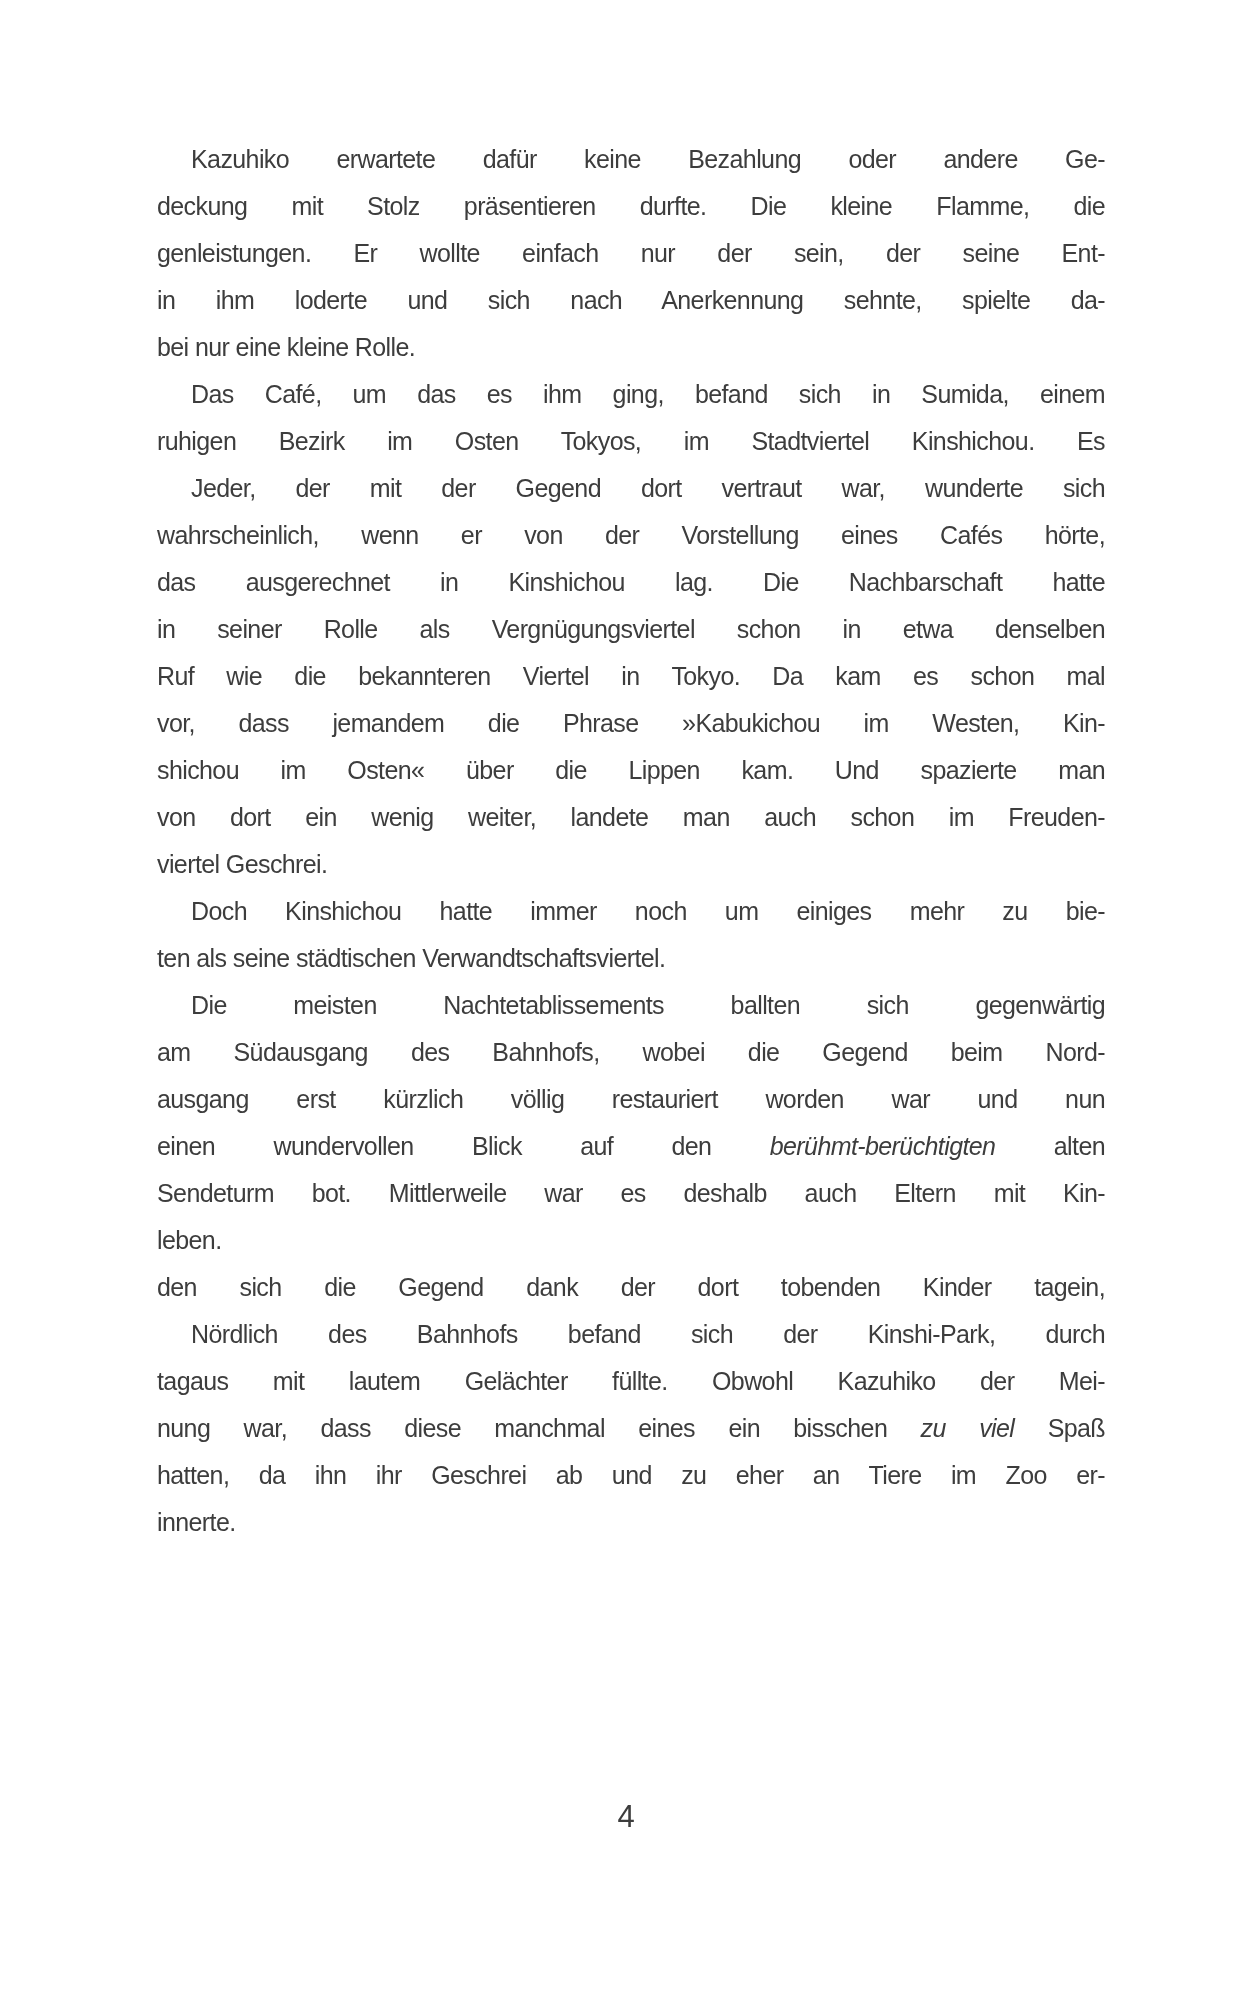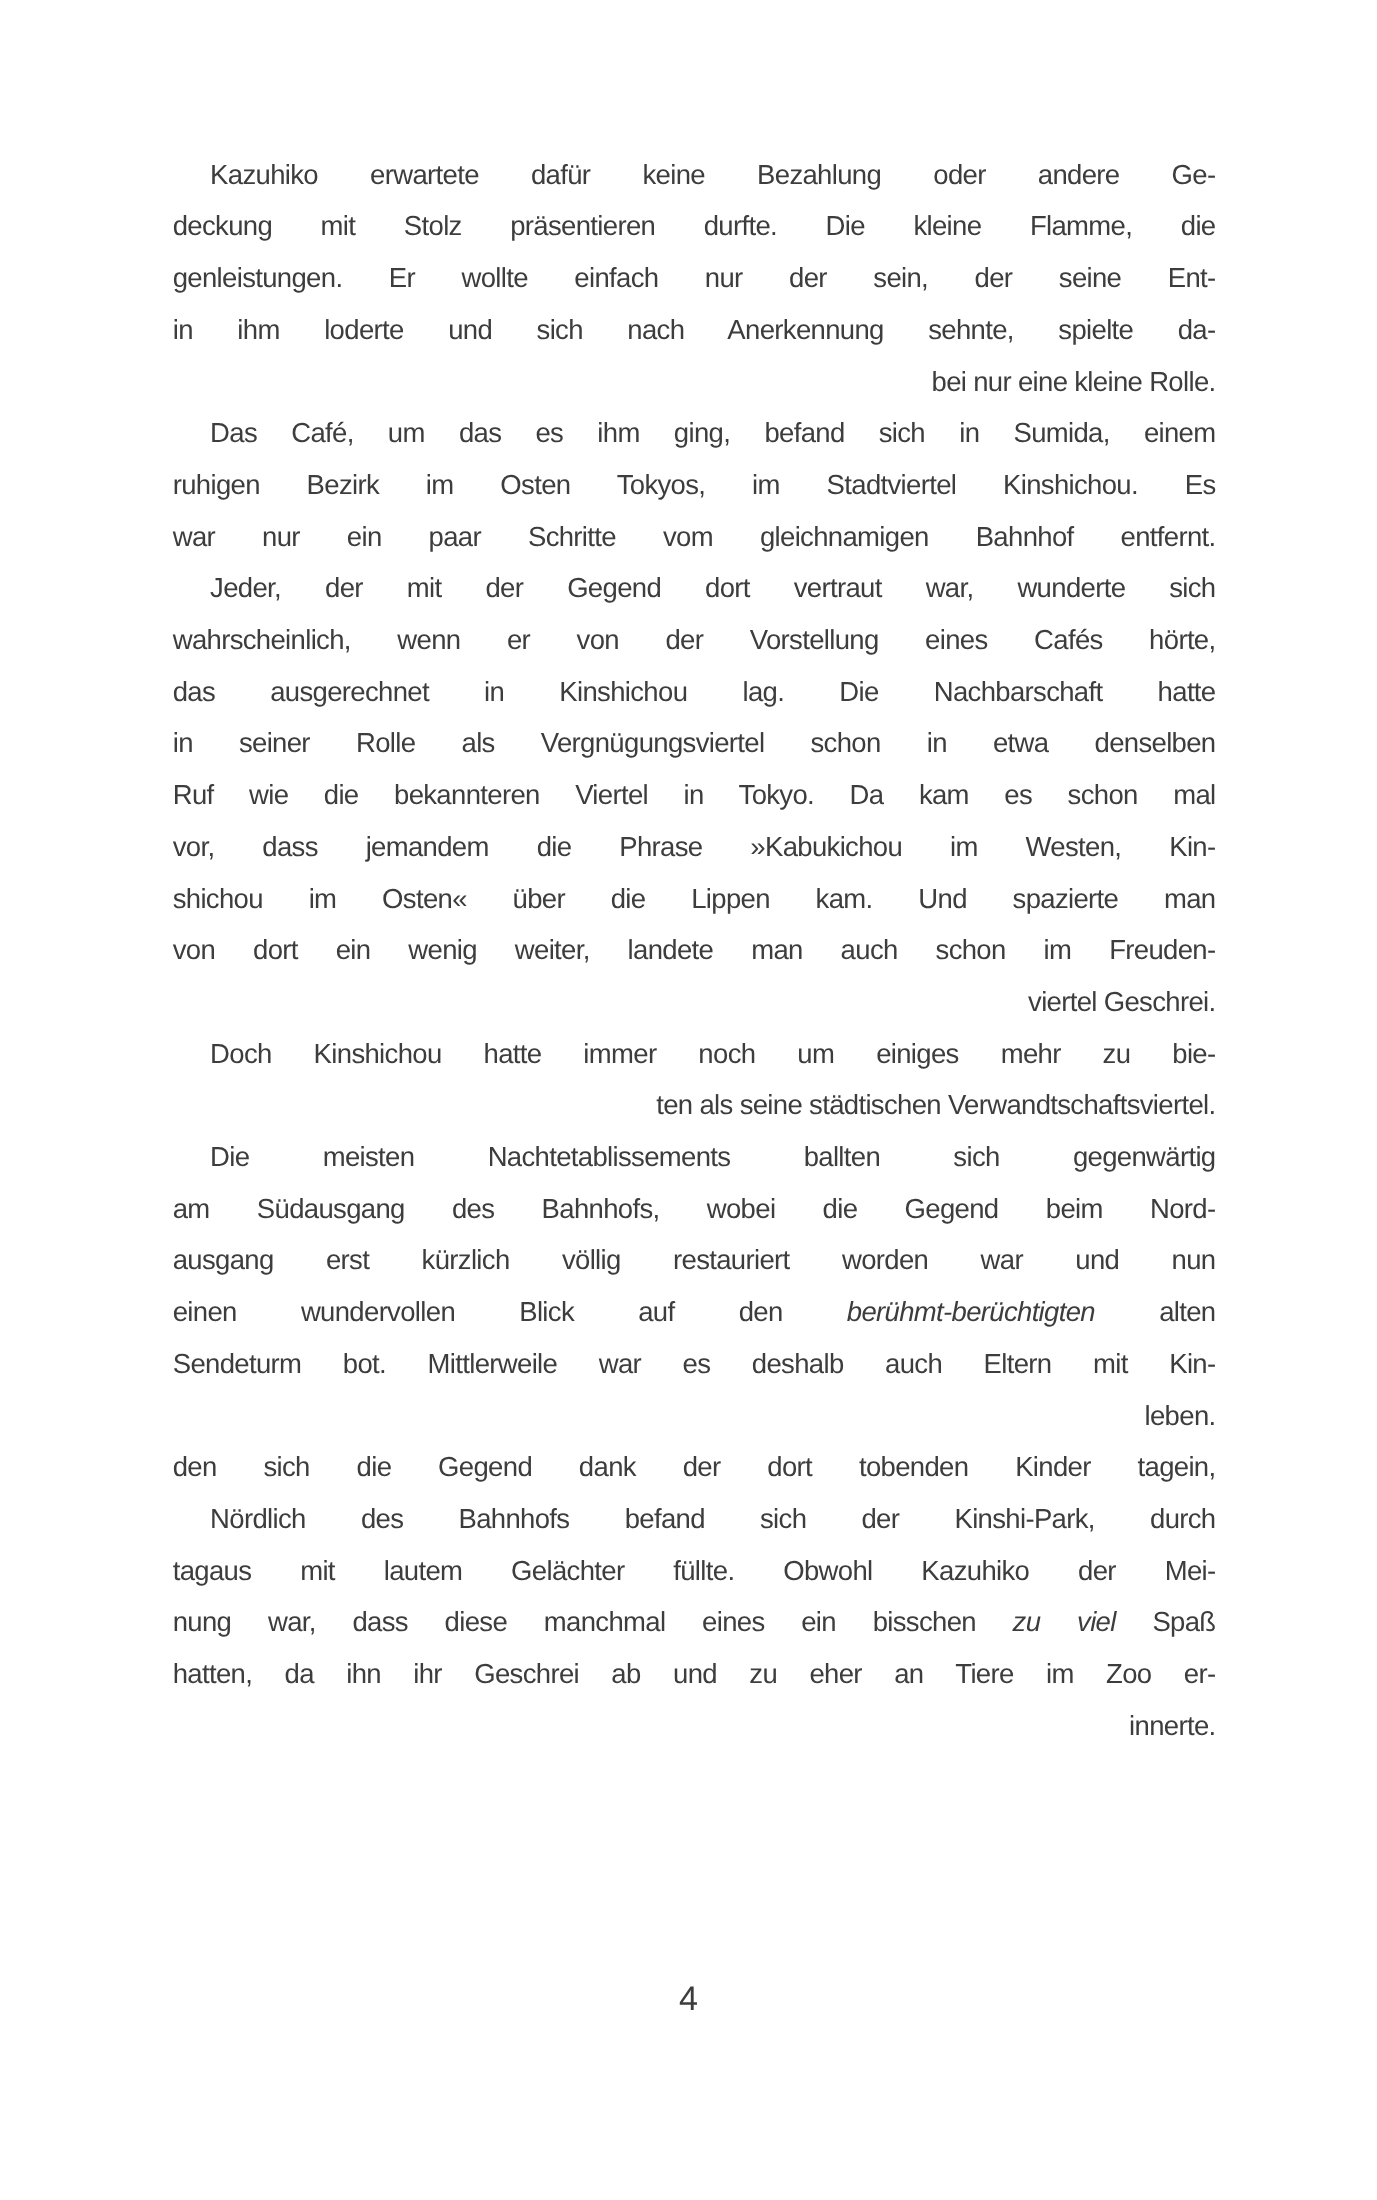--- a/index.html
+++ b/index.html
@@ -29,21 +29,21 @@
     letter-spacing: -0.6px;
     color: #3d3d3d;
     font-stretch: condensed;
   }
   .paragraph {
     margin: 0;
     padding: 0;
   }
   .line {
     white-space: normal;
-    text-align: right;
+    text-align: left;
   }
   .line.fill {
     text-align: justify;
     text-align-last: justify;
     text-justify: inter-word;
   }
   .line.indent {
     text-indent: 34px;
   }
   .italic {
@@ -68,21 +68,20 @@
       <div class="paragraph">
         <div class="line fill indent"><span>Kazuhiko erwartete dafür keine Bezahlung oder andere Ge-</span></div>
         <div class="line fill"><span>deckung mit Stolz präsentieren durfte. Die kleine Flamme, die</span></div>
         <div class="line fill"><span>genleistungen. Er wollte einfach nur der sein, der seine Ent-</span></div>
         <div class="line fill"><span>in ihm loderte und sich nach Anerkennung sehnte, spielte da-</span></div>
         <div class="line"><span>bei nur eine kleine Rolle.</span></div>
       </div>
       <div class="paragraph">
         <div class="line fill indent"><span>Das Café, um das es ihm ging, befand sich in Sumida, einem</span></div>
         <div class="line fill"><span>ruhigen Bezirk im Osten Tokyos, im Stadtviertel Kinshichou. Es</span></div>
-        <div class="line fill"><span>war nur ein paar Schritte vom gleichnamigen Bahnhof entfernt.</span></div>
       </div>
       <div class="paragraph">
         <div class="line fill indent"><span>Jeder, der mit der Gegend dort vertraut war, wunderte sich</span></div>
         <div class="line fill"><span>wahrscheinlich, wenn er von der Vorstellung eines Cafés hörte,</span></div>
         <div class="line fill"><span>das ausgerechnet in Kinshichou lag. Die Nachbarschaft hatte</span></div>
         <div class="line fill"><span>in seiner Rolle als Vergnügungsviertel schon in etwa denselben</span></div>
         <div class="line fill"><span>Ruf wie die bekannteren Viertel in Tokyo. Da kam es schon mal</span></div>
         <div class="line fill"><span>vor, dass jemandem die Phrase »Kabukichou im Westen, Kin-</span></div>
         <div class="line fill"><span>shichou im Osten« über die Lippen kam. Und spazierte man</span></div>
         <div class="line fill"><span>von dort ein wenig weiter, landete man auch schon im Freuden-</span></div>

